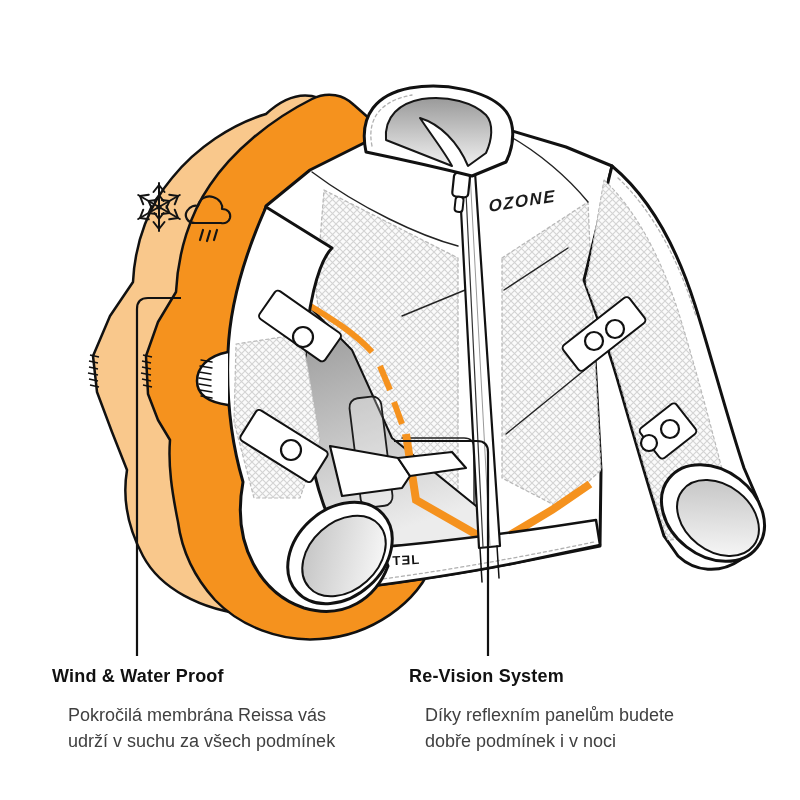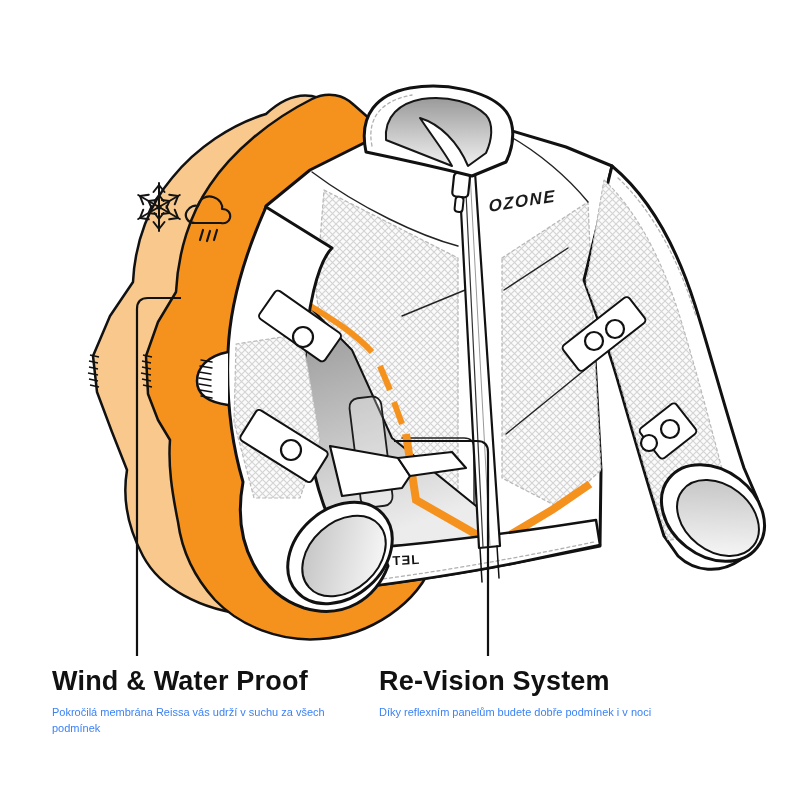--- a/index.html
+++ b/index.html
@@ -1,21 +1,21 @@
 <!DOCTYPE html>
 <html><head>
 <meta charset="utf-8">
 <style>
   html,body{margin:0;padding:0;background:#fff;}
   .canvas{position:relative;width:800px;height:800px;background:#fff;overflow:hidden;
           font-family:"Liberation Sans","DejaVu Sans",sans-serif;}
   .canvas svg{position:absolute;left:0;top:0;}
   .ann{position:absolute;color:#111;}
-  .ann h2{margin:0 0 8px 0;font-size:27px;font-weight:700;letter-spacing:.2px;color:#111;}
-  .ann p{margin:0;font-size:11px;line-height:1.42;color:#3b82f6;}
+  .ann h2{margin:0 0 8px 0;font-size:18px;font-weight:700;letter-spacing:.2px;color:#111;}
+  .ann p{margin:16px;font-size:18px;line-height:1.42;color:#404040;}
 </style>
 </head>
 <body>
 
 <div class="canvas">
 
 <svg width="800" height="800" viewBox="0 0 800 800">
   <defs>
     <pattern id="mesh" width="7" height="7" patternUnits="userSpaceOnUse">
       <rect width="7" height="7" fill="#fbfbfb"></rect>
@@ -194,18 +194,18 @@
   <g stroke="#111" stroke-width="2.2" fill="none">
     <path d="M181,298 L148,298 Q137,298 137,309 L137,656"></path>
     <path d="M394,441 L477,441 Q488,441 488,452 L488,656"></path>
   </g>
 </svg>
 
 <div class="ann" style="left:52px;top:666px;width:322px">
   <h2>Wind &amp; Water Proof</h2>
   <p>Pokročilá membrána Reissa vás udrží v suchu za všech podmínek</p>
 </div>
-<div class="ann" style="left:379px;top:666px;width:330px">
+<div class="ann" style="left:409px;top:666px;width:330px">
   <h2>Re-Vision System</h2>
   <p>Díky reflexním panelům budete dobře podmínek i v noci</p>
 </div>
 
 </div>
 
 </body></html>

